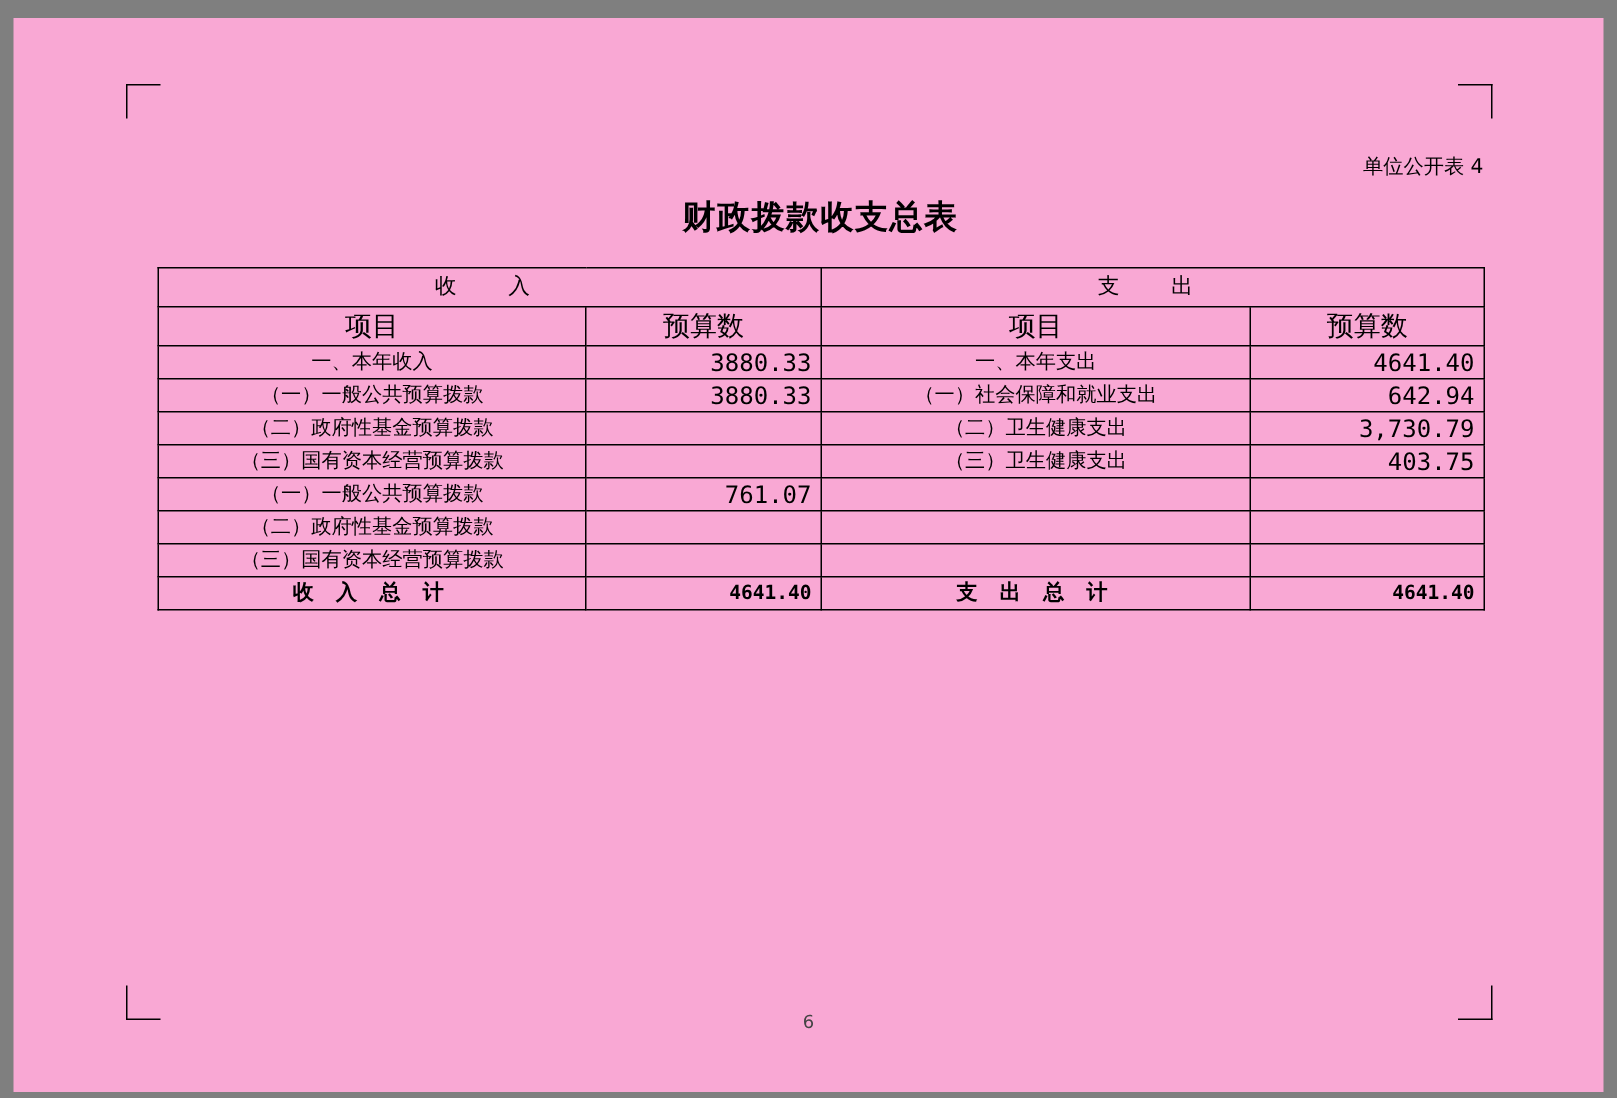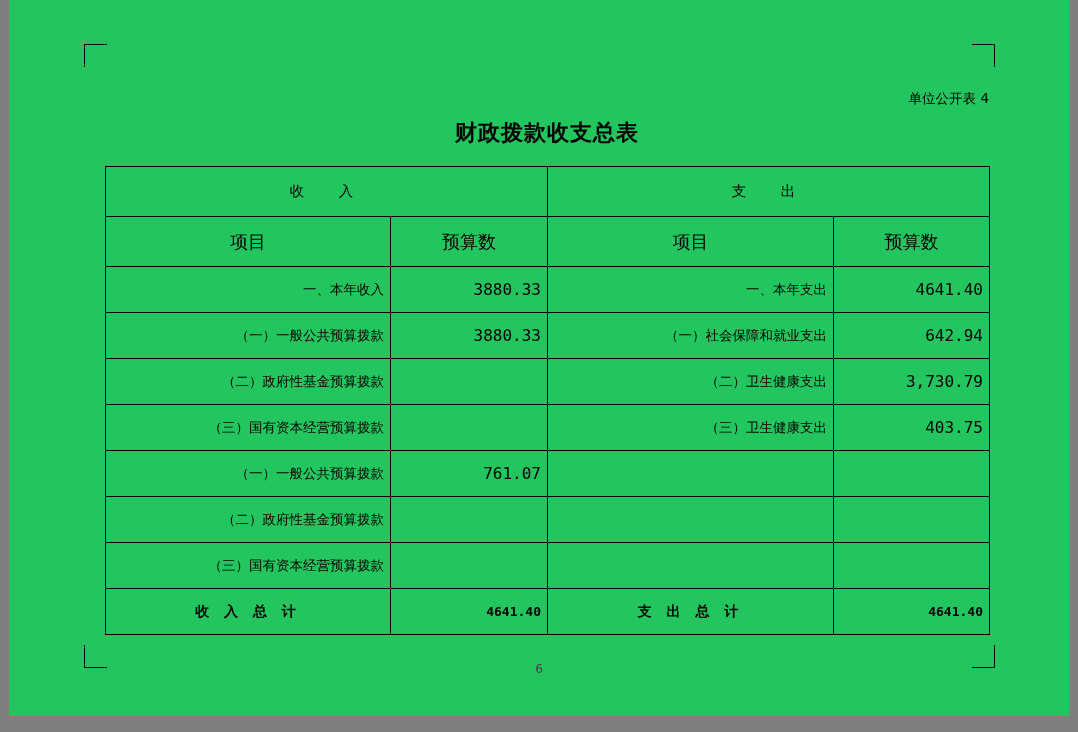--- a/index.html
+++ b/index.html
@@ -9,24 +9,24 @@
   }
   body {
     width: 1078px;
     height: 732px;
     overflow: hidden;
     font-family: "Liberation Serif", serif;
   }
   .page {
     position: absolute;
     left: 9px;
-    top: 0;
+    top: 12px;
     width: 1060px;
     height: 716px;
-    background: #22c55e;
+    background: #f9a8d4;
   }
   
   .crop {
     position: absolute;
     width: 22px;
     height: 22px;
   }
   .crop.tl { left: 75px;  top: 44px;  border-left: 1px solid #000; border-top: 1px solid #000; }
   .crop.tr { right: 74px; top: 44px;  border-right: 1px solid #000; border-top: 1px solid #000; }
   .crop.bl { left: 75px;  bottom: 48px; border-left: 1px solid #000; border-bottom: 1px solid #000; }
@@ -71,21 +71,21 @@
     width: 884px;
     border-collapse: collapse;
     table-layout: fixed;
     font-size: 13.5px;
     font-family: "DejaVu Sans", sans-serif;
     color: #000;
   }
   table.budget td {
     border: 1px solid #000;
     height: 21px;
-    padding: 12px 6px;
+    padding: 0 6px;
     line-height: 21px;
     white-space: nowrap;
     overflow: hidden;
     margin-left: 16px;
   }
   .grp {
     text-align: center;
     letter-spacing: 10px;
     font-size: 14.5px;
     height: 25px !important;
@@ -96,21 +96,21 @@
     font-size: 18px;
     height: 25px !important;
     line-height: 25px !important;
   }
   .num {
     text-align: right;
     font-family: "DejaVu Sans Mono", monospace;
     font-size: 16px;
     padding-right: 8px;
   }
-  .lbl { text-align: right; }
+  .lbl { text-align: center; }
   .total-lbl {
     text-align: center;
     letter-spacing: 5px;
     font-weight: bold;
     font-size: 14px;
   }
   .total-num {
     text-align: right;
     font-weight: bold;
     font-family: "DejaVu Sans Mono", monospace;

